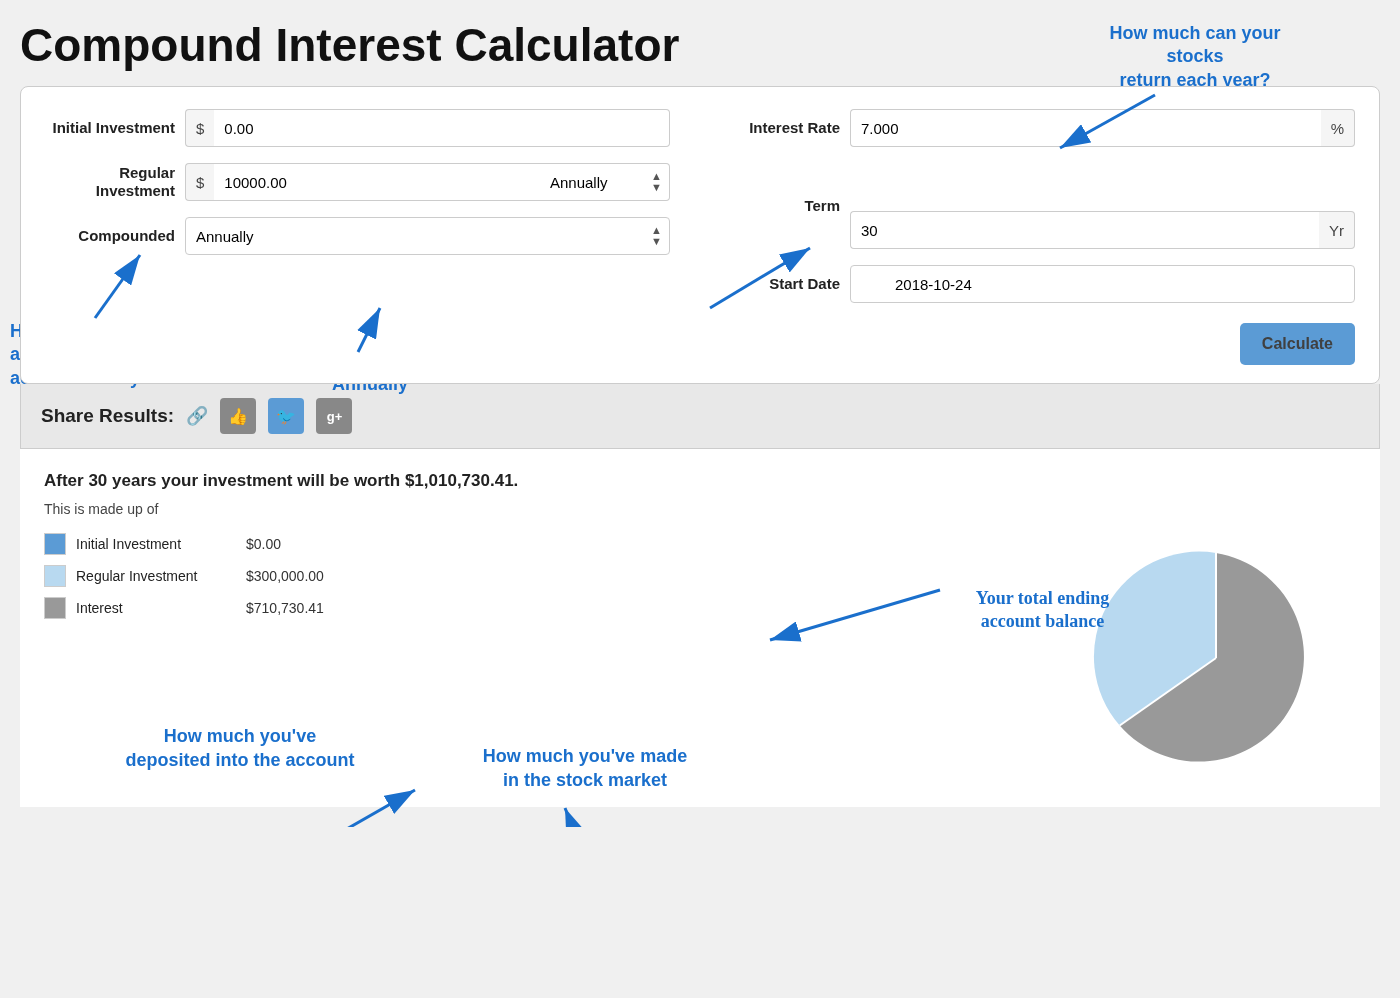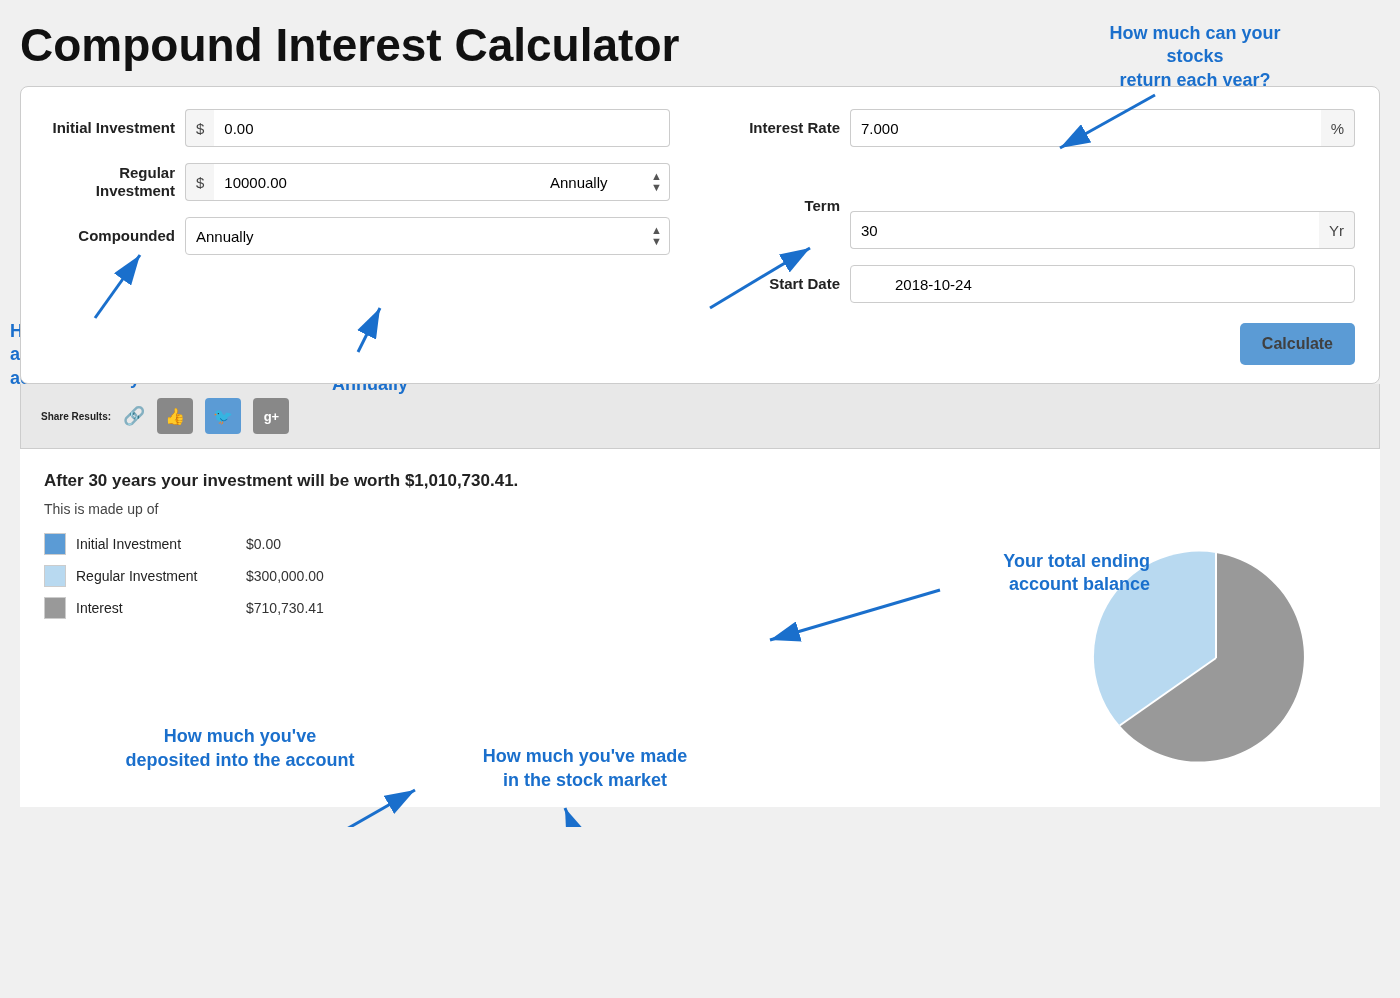--- a/index.html
+++ b/index.html
@@ -180,21 +180,21 @@
       padding: 14px 20px;
       display: flex;
       align-items: center;
       gap: 12px;
       margin-top: 0;
       border-top: none;
     }
 
     .share-label {
       font-weight: bold;
-      font-size: 10px;
+      font-size: 19px;
       white-space: nowrap;
     }
 
     .share-icon {
       font-size: 18px;
       color: #555;
     }
 
     .share-url-input {
       flex: 1;
@@ -475,21 +475,21 @@
   </div>
 
   <div class="annotation annot-set-annually" style="left:280px; top:350px; width:180px; text-align:center;">
     Set this to<br>"Annually"
   </div>
 
   <div class="annotation annot-invest-long" style="left:640px; top:295px; width:200px; text-align:center;">
     How long will<br>you invest for?
   </div>
 
-  <div class="annotation" style="right:250px; top:550px; width:215px; text-align:right;">
+  <div class="annotation" style="right:250px; top:587px; width:215px; text-align:center;font-family:Liberation Serif, serif;">
     Your total ending<br>account balance
   </div>
 
   <div class="annotation" style="left:120px; bottom:55px; width:240px; text-align:center;">
     How much you've<br>deposited into the account
   </div>
 
   <div class="annotation" style="left:470px; bottom:35px; width:230px; text-align:center;">
     How much you've made<br>in the stock market
   </div>

